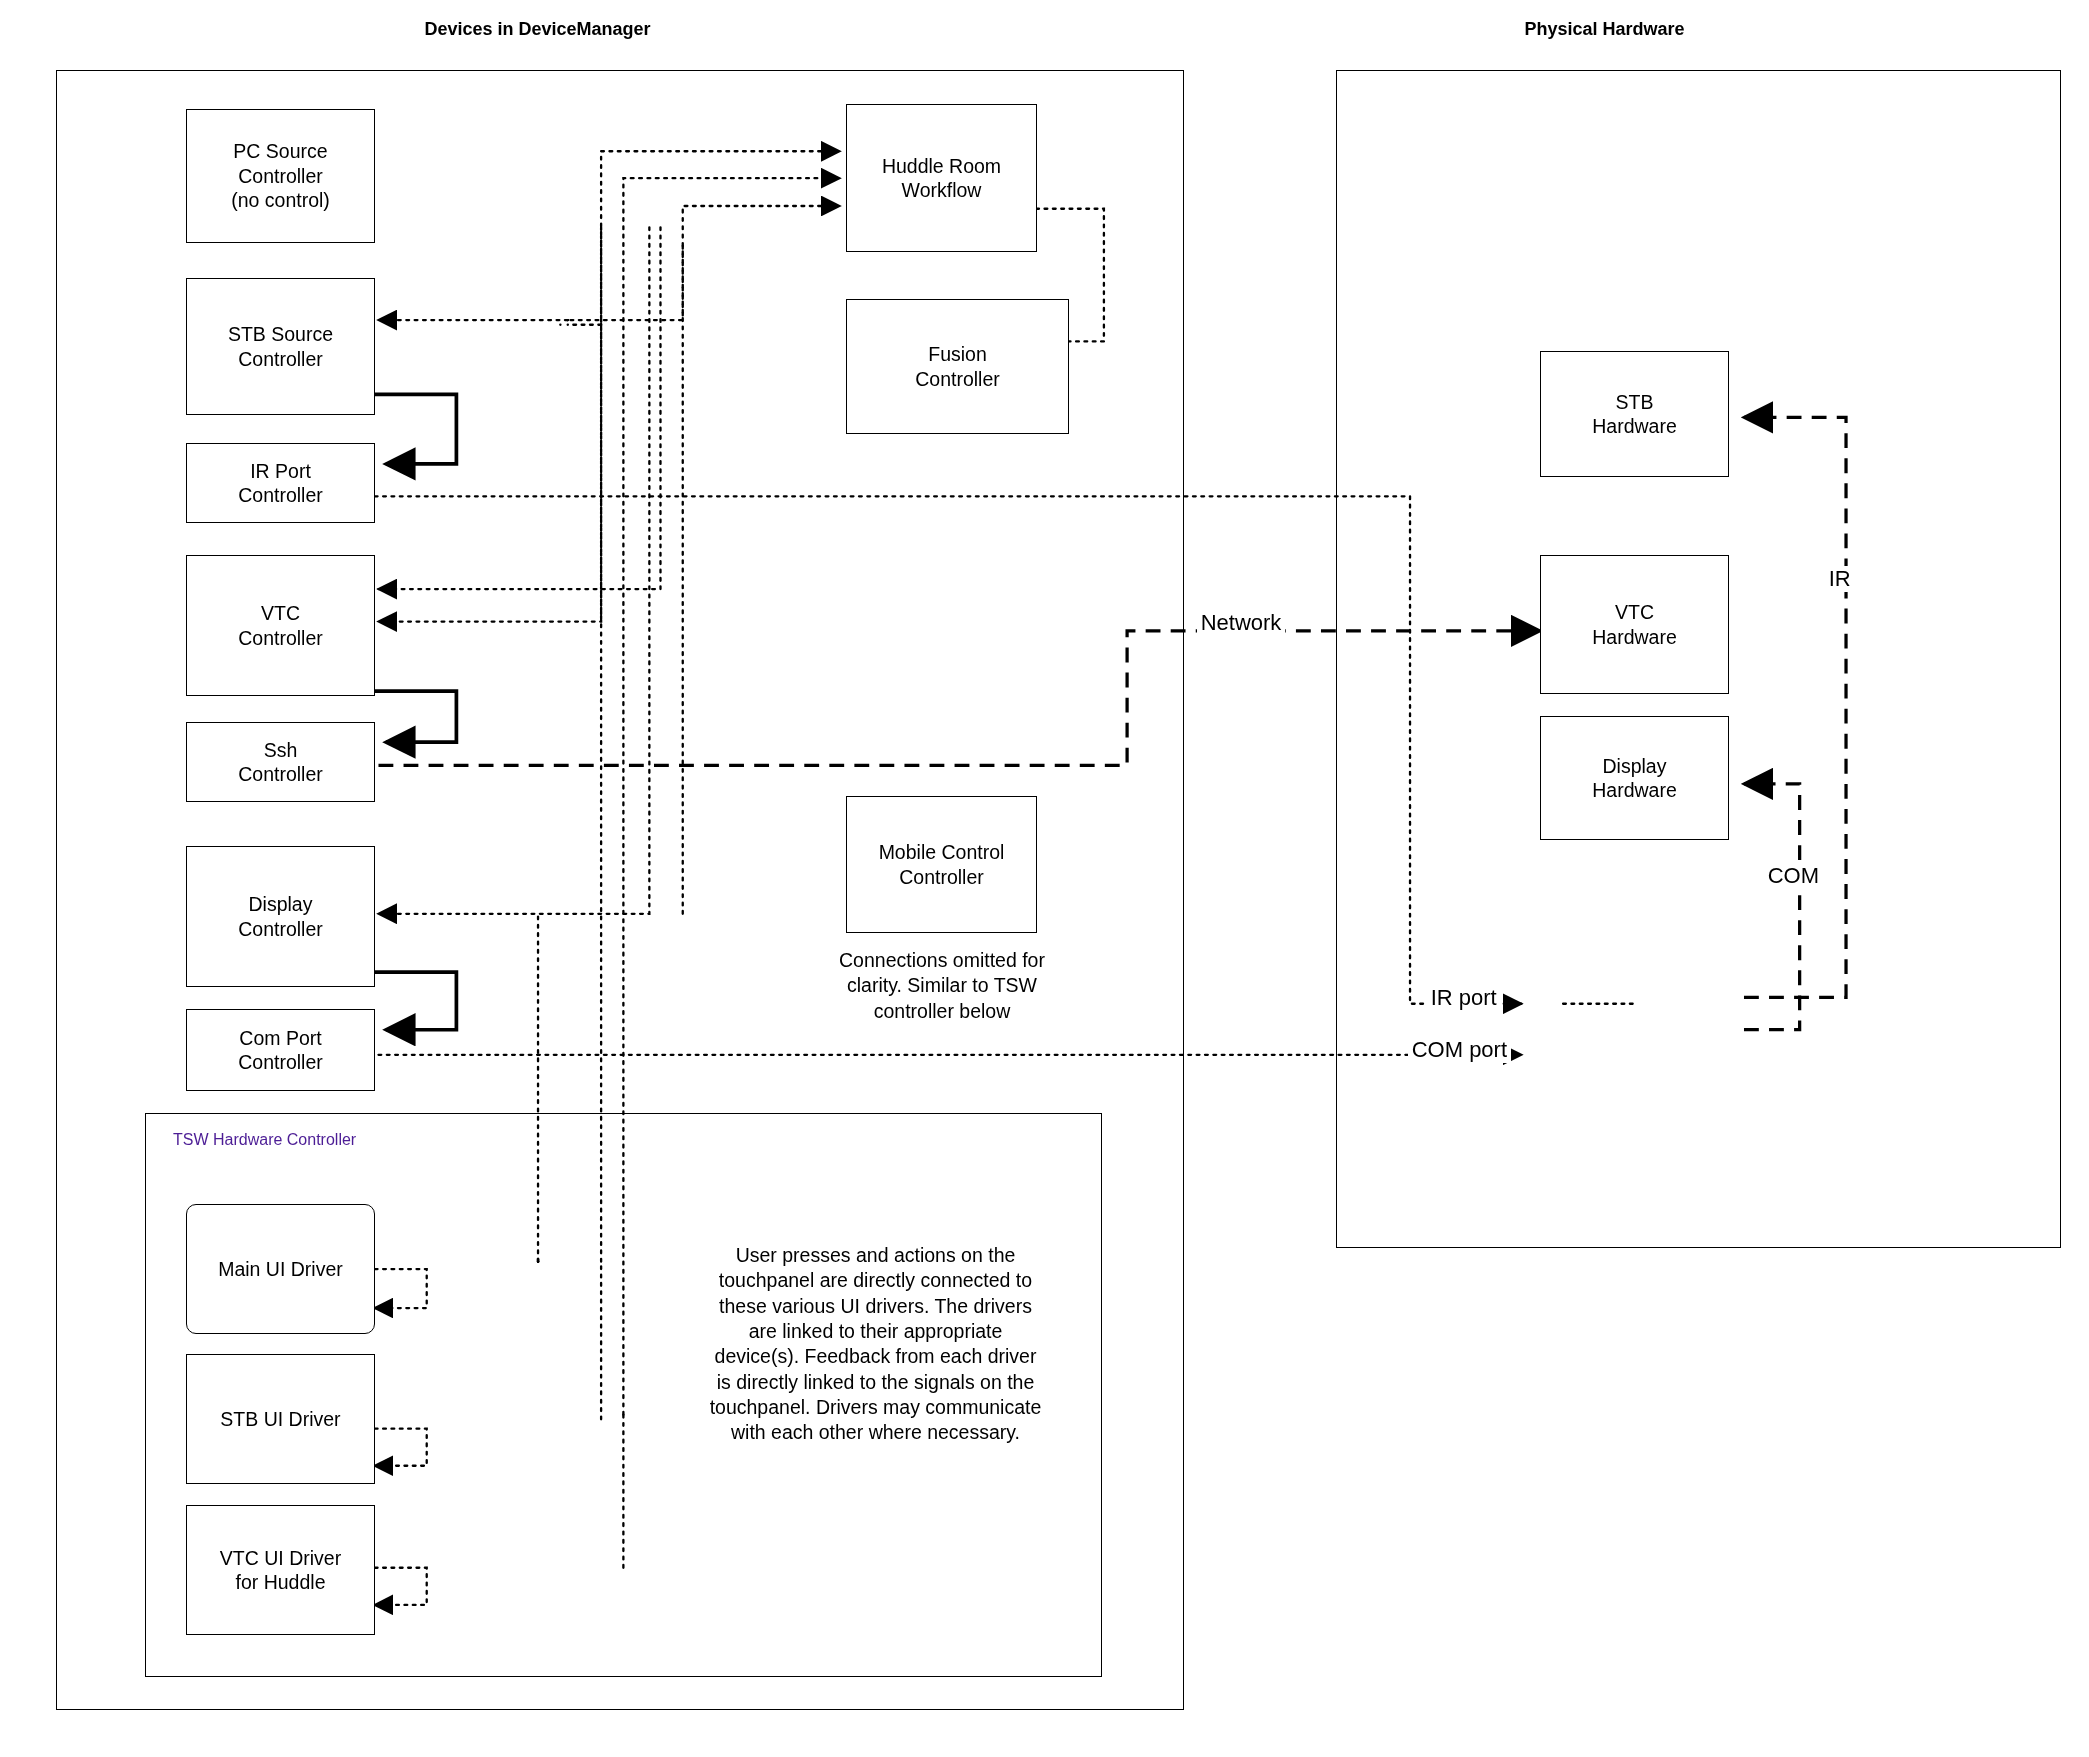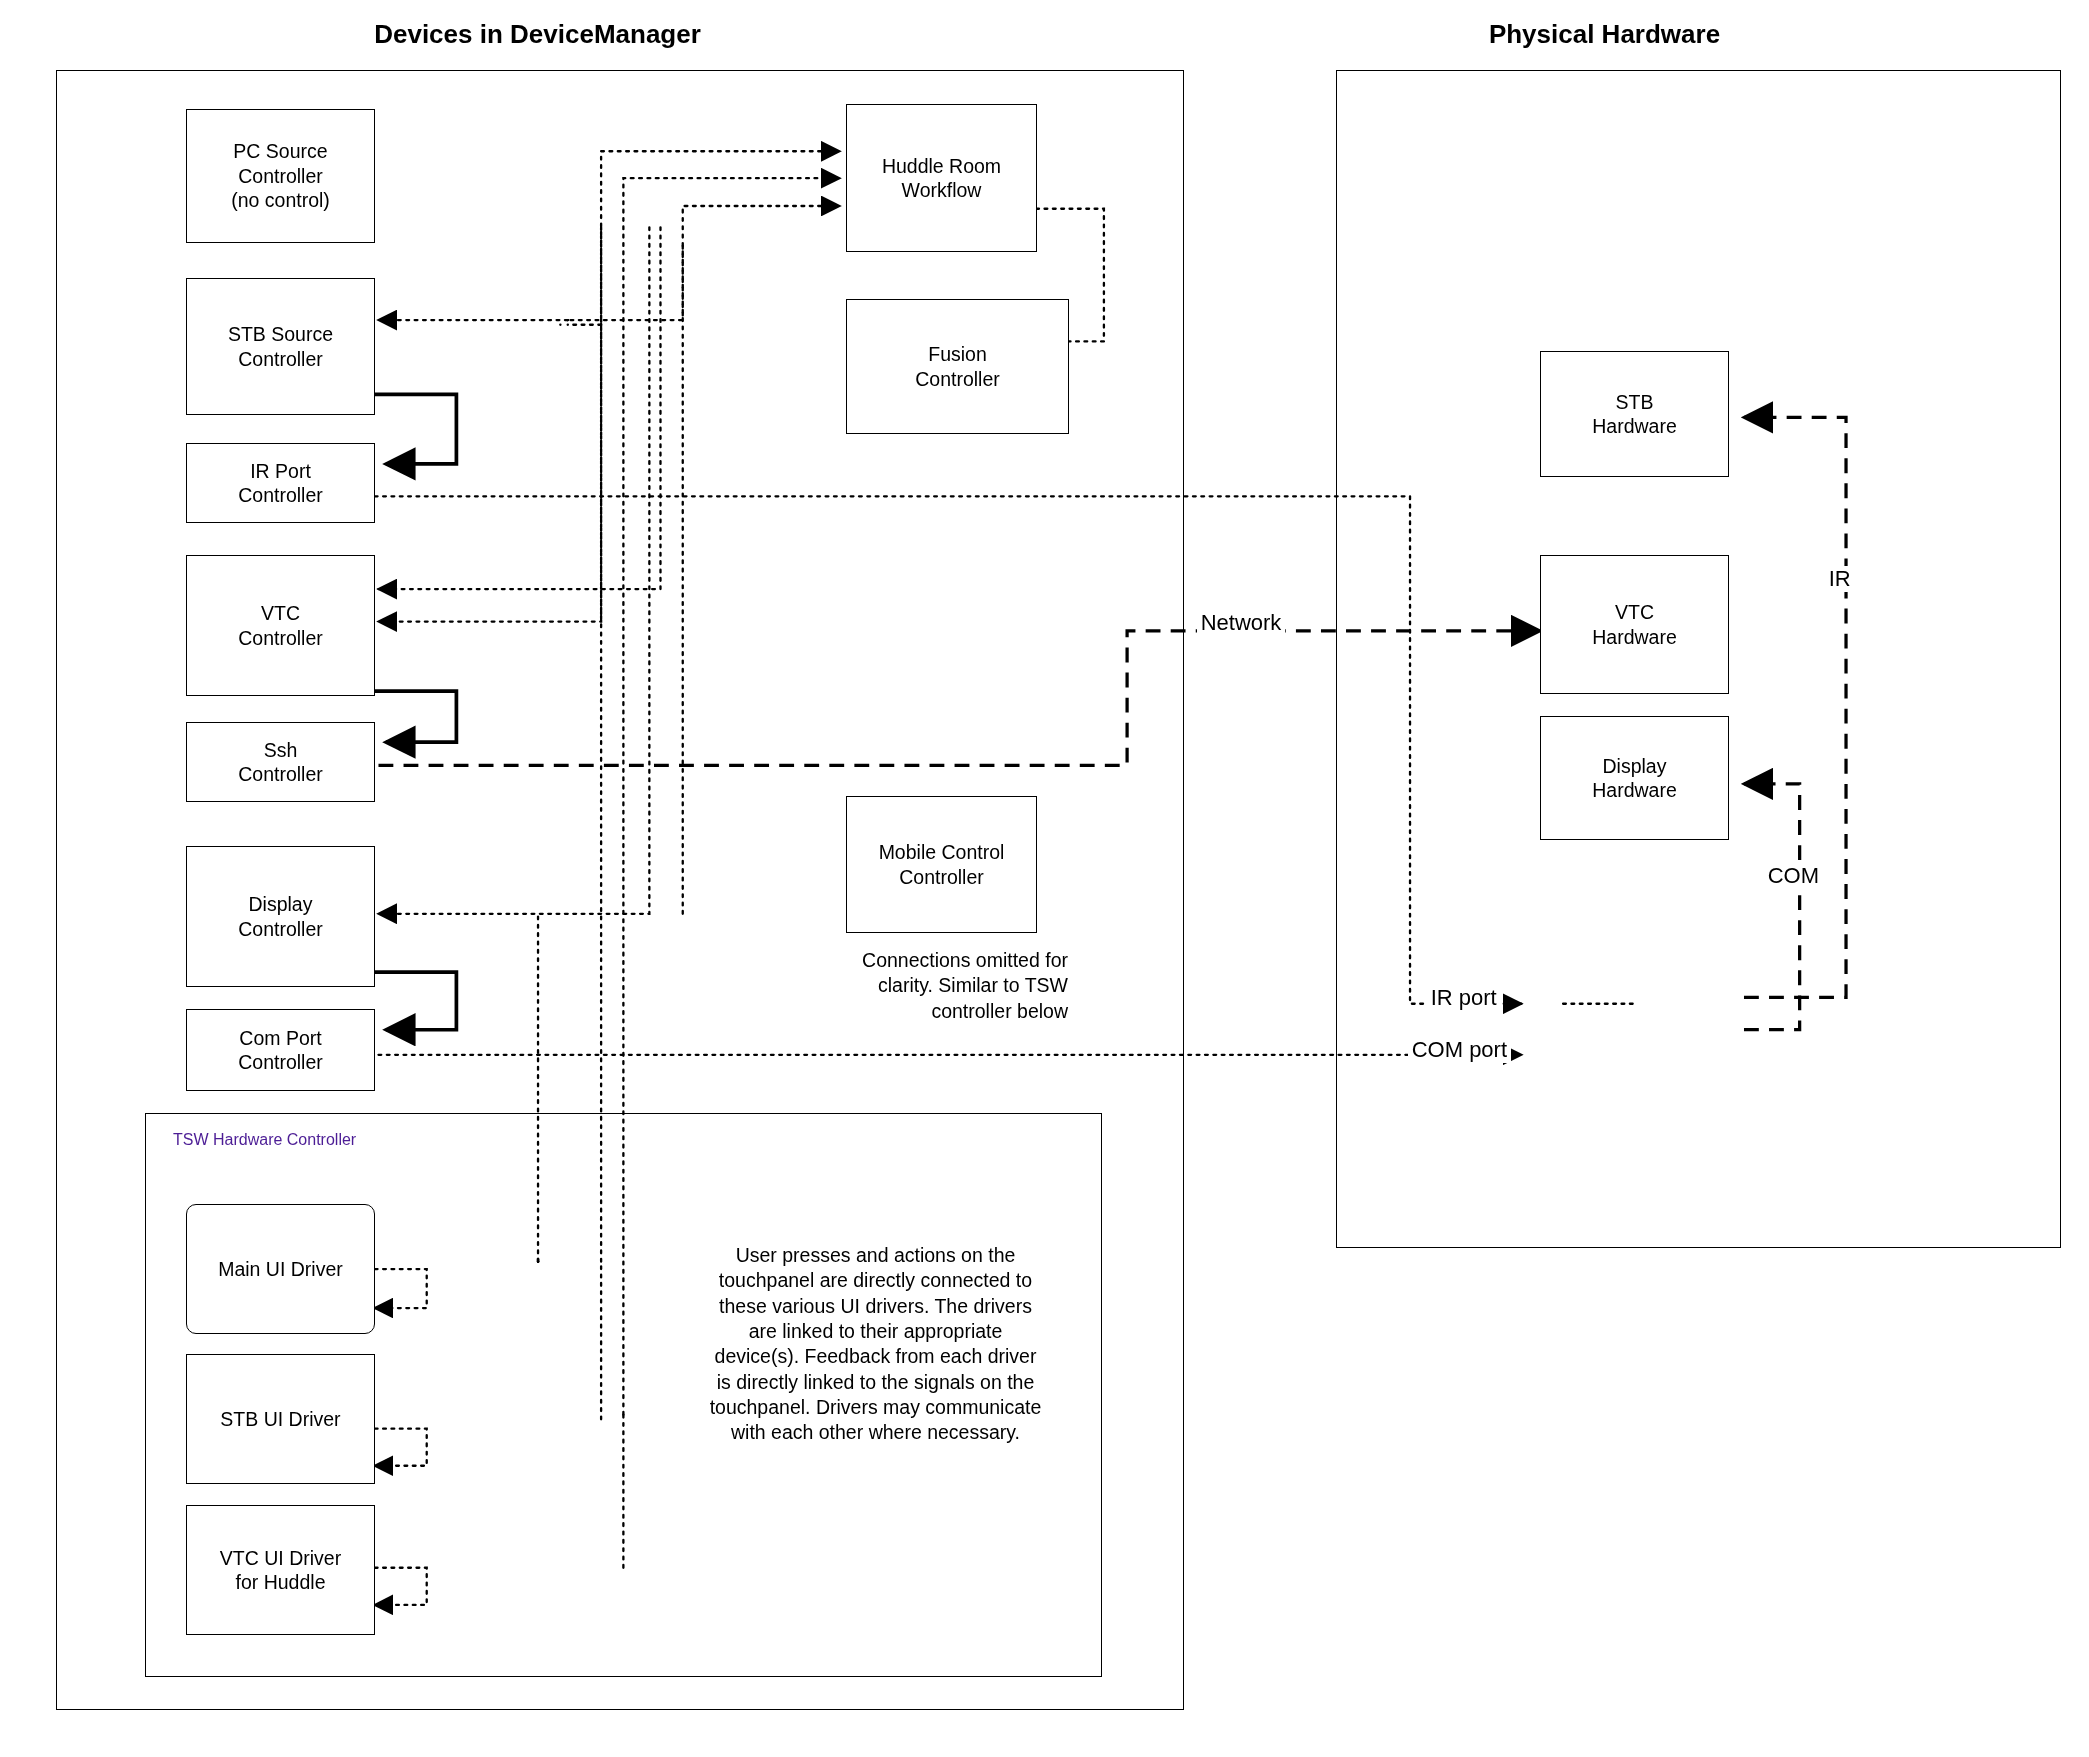--- a/index.html
+++ b/index.html
@@ -13,21 +13,21 @@
   }
   #canvas {
     position: relative;
     width: 2090px;
     height: 1758px;
     background: #ffffff;
     overflow: hidden;
   }
   .panel-title {
     position: absolute;
-    font-size: 26px;
+    font-size: 18px;
     font-weight: bold;
     text-align: center;
     color: #000;
     white-space: nowrap;
   }
   .container-box {
     position: absolute;
     border: 1.9px solid #000;
     background: transparent;
     box-sizing: border-box;
@@ -247,21 +247,21 @@
     </div>
   </div>
 
   <div class="node" style="left:846px; top:796px; width:191px; height:137px;">
     <div>
       <span>Mobile Control</span>
       <span>Controller</span>
     </div>
   </div>
 
-  <div class="free-text" style="left:816px; top:948px; width:252px;text-align:right;">Connections omitted for clarity. Similar to TSW controller below</div>
+  <div class="free-text" style="left:816px; top:948px; width:252px;">Connections omitted for clarity. Similar to TSW controller below</div>
 
   <div class="node" style="left:186px; top:1204px; width:189px; height:130px;border-radius:10px;">Main UI Driver</div>
   <div class="node" style="left:186px; top:1354px; width:189px; height:130px;">STB UI Driver</div>
   <div class="node" style="left:186px; top:1505px; width:189px; height:130px;">
     <div>
       <span>VTC UI Driver</span>
       <span>for Huddle</span>
     </div>
   </div>
 

